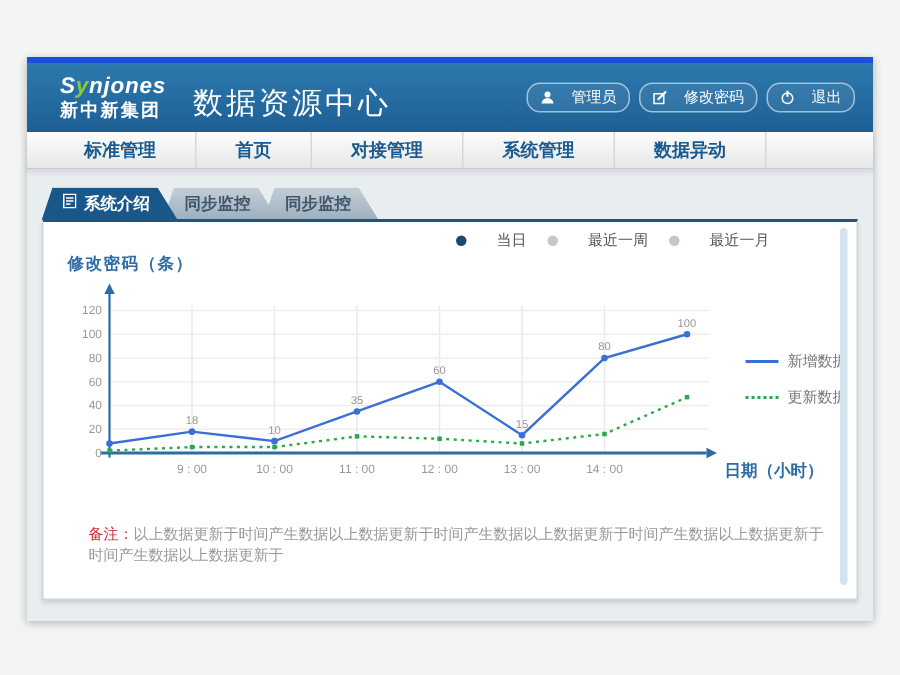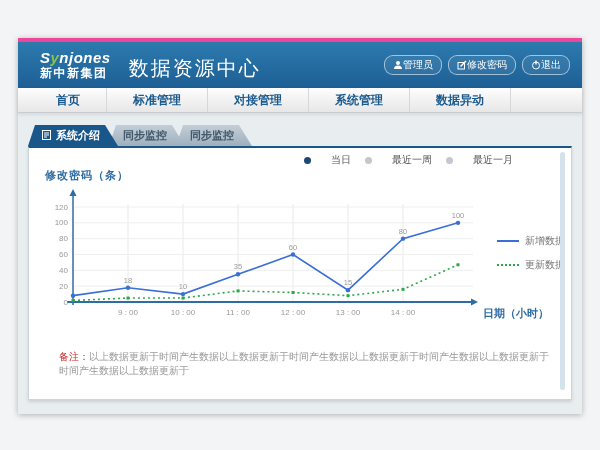--- a/index.html
+++ b/index.html
@@ -1,33 +1,33 @@
 <!DOCTYPE html>
 <html><head>
 <meta charset="utf-8">
 <style>
   * { margin:0; padding:0; box-sizing:border-box; }
   body { font-family:"Liberation Sans", sans-serif; background:#fff; }
   .canvas { position:relative; width:600px; height:450px; background:#f3f4f5; overflow:hidden; }
 
   .window { position:absolute; left:18px; top:38px; width:564px; height:376px;
-            background:#e8edf0; border-top:4px solid #ec4899;
+            background:#e8edf0; border-top:4px solid #1d4ed8;
             box-shadow:0 1px 6px rgba(0,0,0,.28); }
 
   
   .header { position:relative; height:46px;
             background:linear-gradient(180deg,#2c7aae 0%,#1d5f95 100%);
             display:flex; align-items:center; }
   .logo { margin-left:22px; line-height:1.1; cursor:pointer; }
   .logo-main { font-size:15px; font-weight:bold; font-style:italic; color:#fff; letter-spacing:.5px; }
   .logo-accent { color:#8cc63f; }
   .logo-sub { font-size:12px; font-weight:bold; color:#fff; letter-spacing:1.5px; }
   .app-title { color:#fff; font-size:20px; margin-left:18px; letter-spacing:2px; padding-top:6px; }
   .user-actions { position:absolute; right:12px; top:50%; transform:translateY(-50%); display:flex; gap:6px; }
-  .pill { display:flex; align-items:center; gap:0; border:1px solid rgba(255,255,255,.55);
+  .pill { display:flex; align-items:center; gap:11px; border:1px solid rgba(255,255,255,.55);
           border-radius:9px; padding:2px 8px; font-size:10px; color:#fff;
           background:rgba(255,255,255,.07); cursor:pointer; white-space:nowrap; }
   .pill svg { display:block; }
 
   
   .nav { height:25px; background:linear-gradient(180deg,#fdfdfd,#e7e7e7);
          border-bottom:1px solid #c8ccd0; display:flex; align-items:stretch;
          padding-left:12px; box-shadow:0 2px 3px rgba(0,0,0,.08); position:relative; z-index:1; }
   .nav-item { padding:0 26px; font-size:12px; font-weight:bold; color:#1b5a8e;
               display:flex; align-items:center; border-right:1px solid #d5d8da; cursor:pointer; }
@@ -98,22 +98,22 @@
                 <circle cx="5" cy="5.5" r="3.5" fill="none" stroke="#fff"></circle>
                 <line x1="5" y1="0.5" x2="5" y2="4.5" stroke="#fff" stroke-width="1.4"></line>
               </svg>
           </span>
           <span>退出</span>
         </div>
       </div>
     </div>
 
     <div class="nav">
+      <div class="nav-item">标准管理</div>
       <div class="nav-item">首页</div>
-      <div class="nav-item">标准管理</div>
       <div class="nav-item">对接管理</div>
       <div class="nav-item">系统管理</div>
       <div class="nav-item">数据异动</div>
     </div>
 
     <div class="tabs">
       <div class="tab active">
         <span>
           <svg width="9" height="10" viewBox="0 0 9 10">
               <rect x="0.5" y="0.5" width="8" height="9" fill="none" stroke="#fff"></rect>

